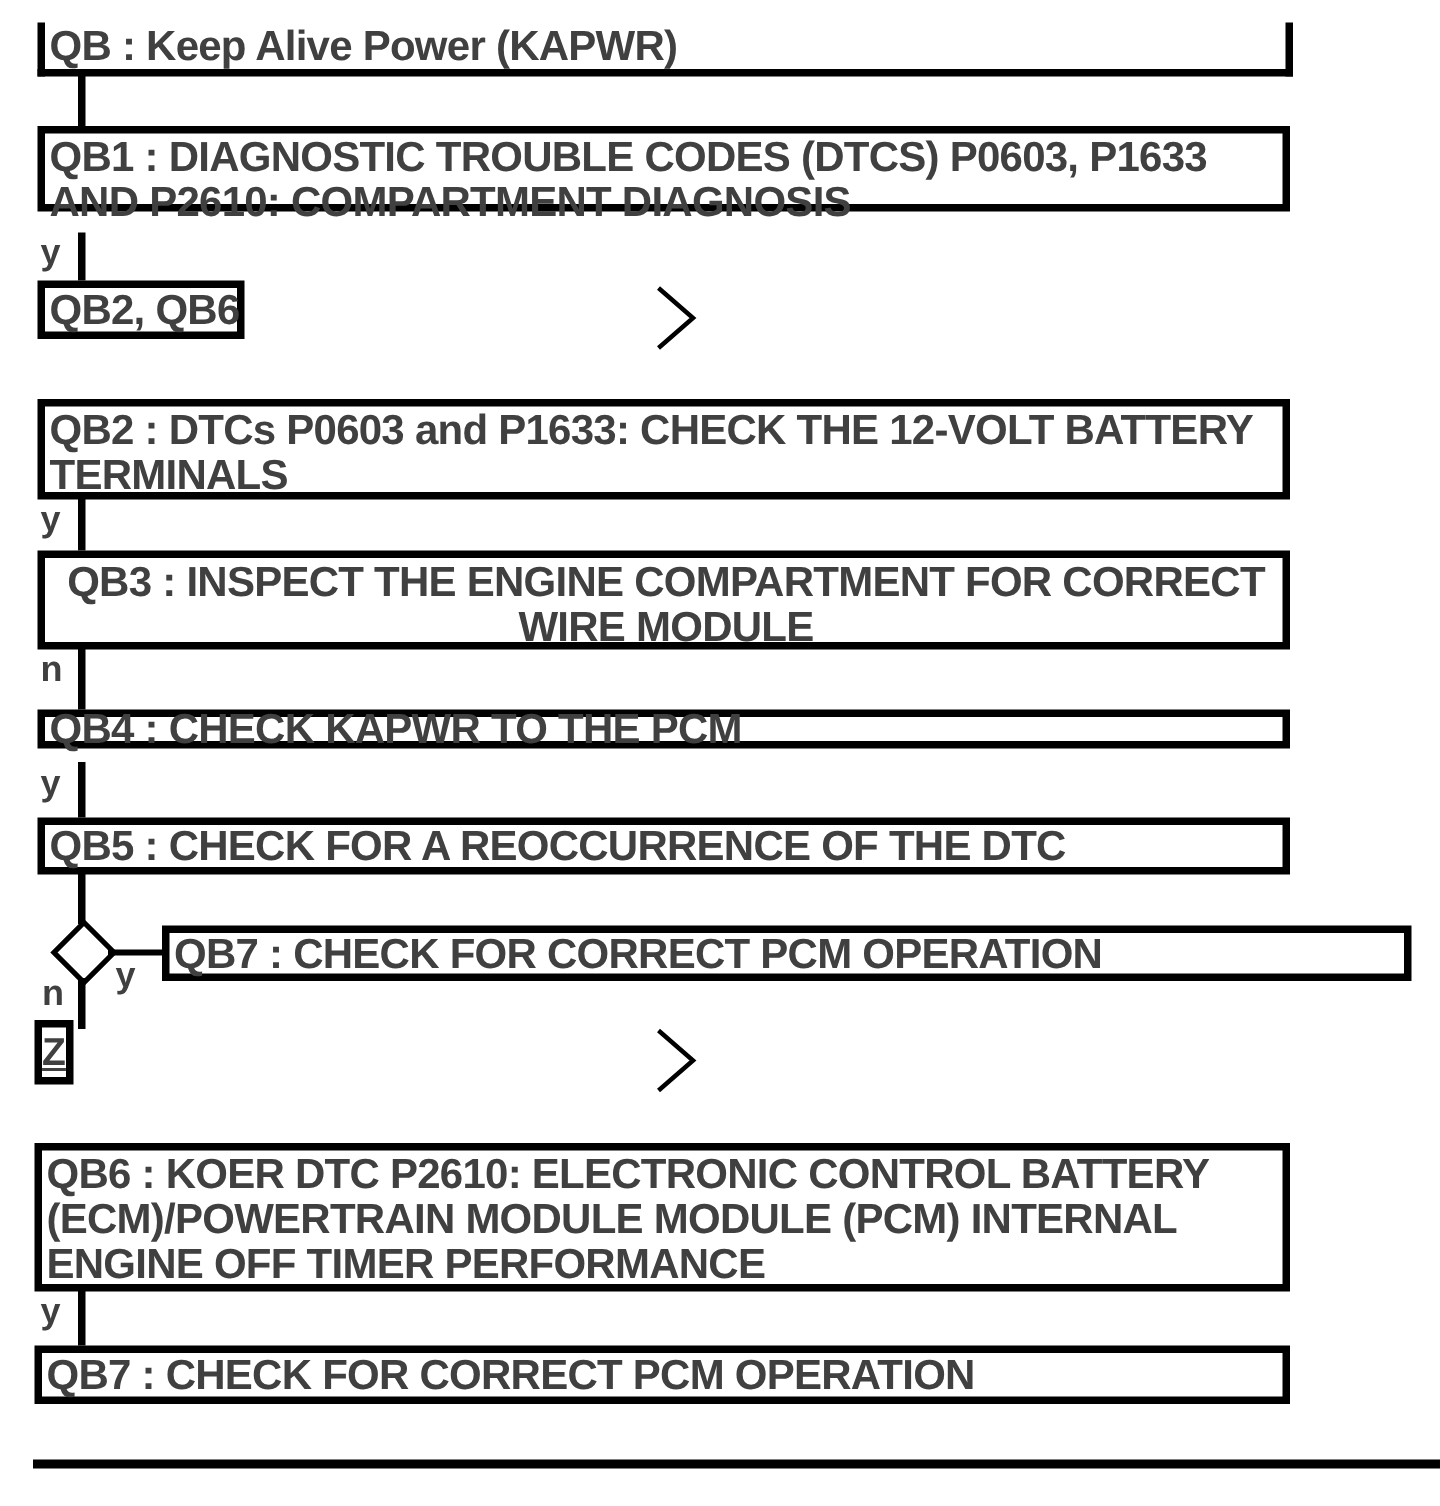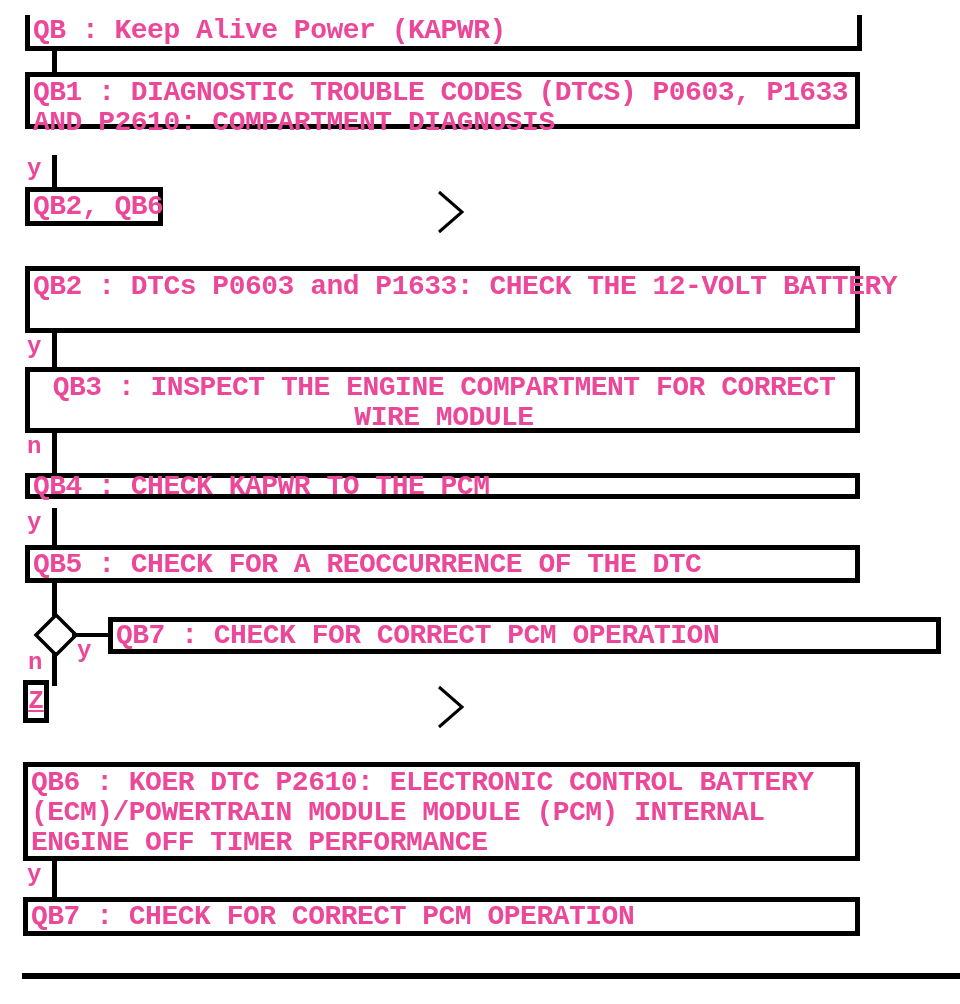--- a/index.html
+++ b/index.html
@@ -1,23 +1,23 @@
 <!DOCTYPE html>
 <html><head>
 <meta charset="utf-8">
 <style>
   html, body { margin: 0; padding: 0; background: #ffffff; }
   #canvas {
     position: relative;
     width: 960px;
     height: 1004px;
     background: #ffffff;
-    font-family: Liberation Mono, monospace;
+    font-family: Liberation Sans, sans-serif;
     font-weight: bold;
-    color: #ec4899;
+    color: #404040;
     overflow: hidden;
   }
   .box {
     position: absolute;
     box-sizing: border-box;
     border: 5px solid #000000;
     background: #ffffff;
     font-size: 28px;
     letter-spacing: -0.5px;
   }
@@ -69,38 +69,39 @@
 <body>
 
 <div id="canvas">
 
   <div class="box oneline noptop" style="left:25px; top:15px; width:837px; height:36px;">
     <div class="ln">QB : Keep Alive Power (KAPWR)</div>
   </div>
 
   <div class="vline" style="left:52px; top:50px; height:35px;"></div>
 
-  <div class="box multiline" style="left:25px; top:72px; width:835px; height:57px;">
+  <div class="box multiline" style="left:25px; top:84px; width:835px; height:57px;">
     <div class="ln">QB1 : DIAGNOSTIC TROUBLE CODES (DTCS) P0603, P1633</div>
     <div class="ln">AND P2610: COMPARTMENT DIAGNOSIS</div>
   </div>
 
   <div class="branch-label" style="left:27px; top:156px;">y</div>
   <div class="vline" style="left:52px; top:155px; height:35px;"></div>
 
   <div class="box oneline" style="left:25px; top:187px; width:138px; height:39px;">
     <div class="ln">QB2, QB6</div>
   </div>
 
   <svg class="icon" style="left:436px; top:189px;" width="30" height="46" viewBox="0 0 30 46">
     <polyline points="3,3 26,23 3,43" fill="none" stroke="#000000" stroke-width="3"></polyline>
   </svg>
 
   <div class="box multiline" style="left:25px; top:266px; width:835px; height:67px;">
     <div class="ln">QB2 : DTCs P0603 and P1633: CHECK THE 12-VOLT BATTERY</div>
+    <div class="ln">TERMINALS</div>
   </div>
 
   <div class="branch-label" style="left:27px; top:334px;">y</div>
   <div class="vline" style="left:52px; top:330px; height:40px;"></div>
 
   <div class="box multiline" style="left:25px; top:367px; width:835px; height:66px;text-align:center;">
     <div class="ln">QB3 : INSPECT THE ENGINE COMPARTMENT FOR CORRECT</div>
     <div class="ln">WIRE MODULE</div>
   </div>
 

